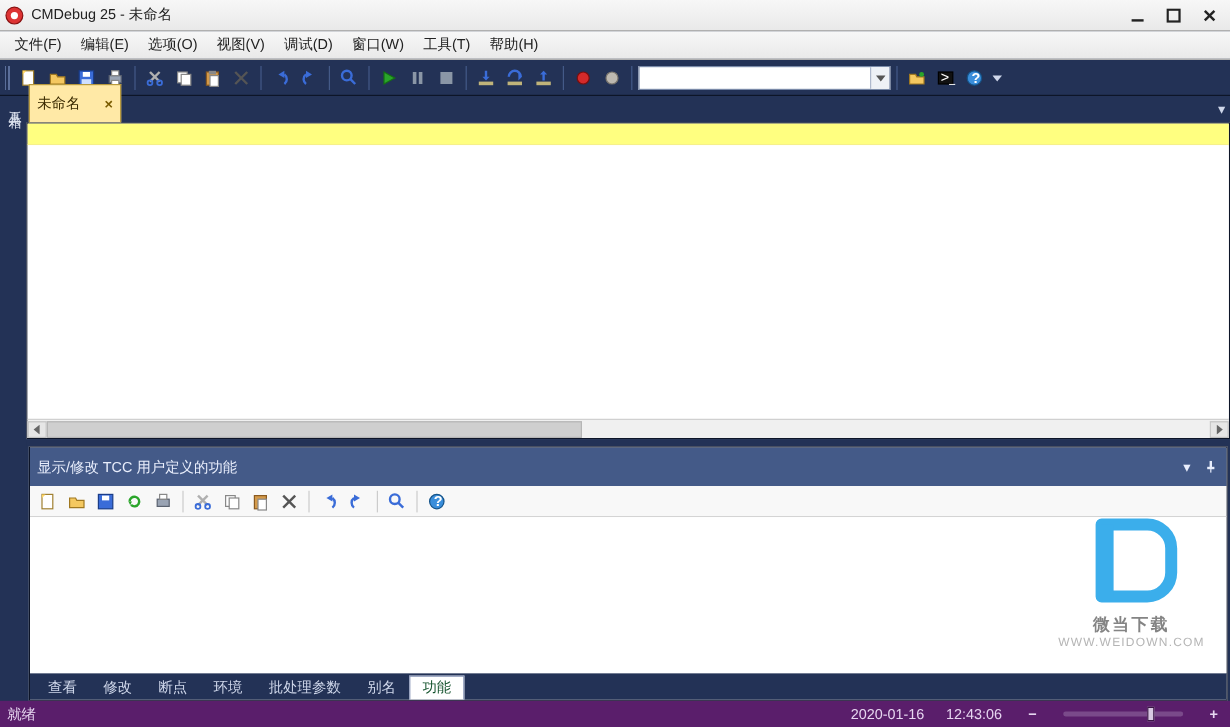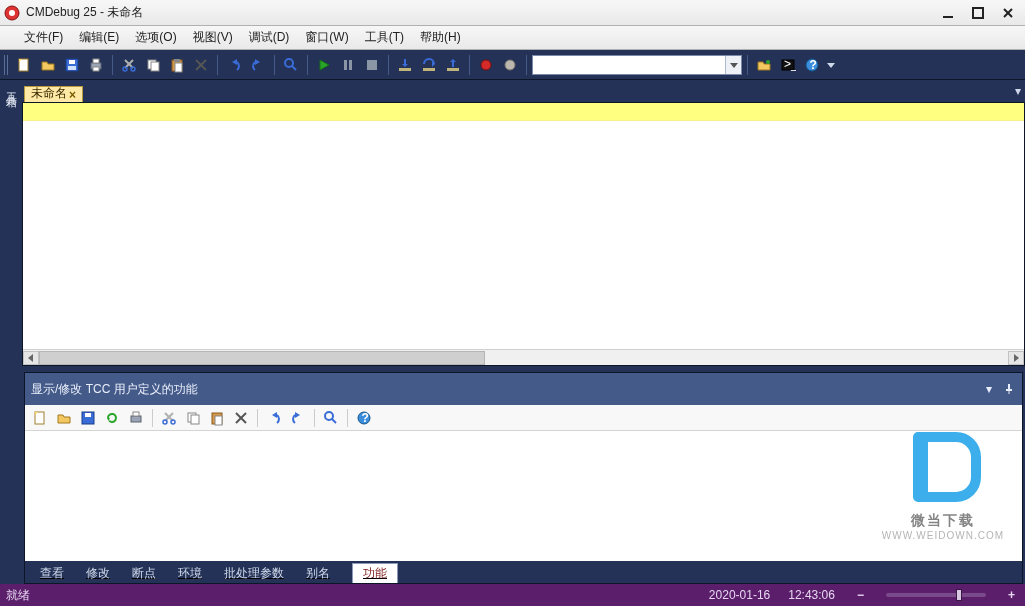--- a/index.html
+++ b/index.html
@@ -4,35 +4,35 @@
 <style>
 * { margin:0; padding:0; box-sizing:border-box; font-family:"Microsoft YaHei","SimSun",Tahoma,sans-serif; font-size:12px; }
 html,body { width:1025px; height:606px; overflow:hidden; background:#1f2a44; }
 .window { width:1025px; height:606px; display:flex; flex-direction:column; background:#1f2a44; }
 .titlebar { height:26px; background:linear-gradient(#f7f7f7,#e9e9e9); display:flex; align-items:center; padding:0 4px; border-bottom:1px solid #b0b0b0; }
 .titlebar .appicon { width:16px; height:16px; margin-right:6px; }
 .titlebar .title { flex:0 0 auto; color:#222; }
 .titlebar .spacer { flex:1; }
 .winbtn { width:26px; height:18px; display:flex; align-items:center; justify-content:center; margin-left:4px; cursor:default; }
 .winbtn svg { display:block; }
-.menubar { height:24px; background:linear-gradient(#f7f7f7,#e9e9e9); display:flex; padding:0 16px; border-bottom:1px solid #b0b0b0; }
+.menubar { height:24px; background:linear-gradient(#f7f7f7,#e9e9e9); display:flex; padding:0 4px; border-bottom:1px solid #b0b0b0; }
 .menubar .mitem { padding:3px 8px; color:#222; }
 .toolbar { height:30px; background:#233256; display:flex; align-items:center; padding:0 4px; gap:2px; border-bottom:1px solid #0d1528; }
 .tbtn { width:22px; height:22px; display:flex; align-items:center; justify-content:center; border:1px solid transparent; }
 .tsep { width:1px; height:20px; background:#445a88; margin:0 3px; }
 .thandle { width:5px; height:20px; background:repeating-linear-gradient(90deg,#5a6e9a 0 1px,transparent 1px 3px); margin-right:2px; }
 .combo { height:20px; width:210px; background:#fff; border:1px solid #7a8aa8; display:flex; align-items:center; }
 .combo input { flex:1; border:0; outline:0; height:18px; padding:0 4px; background:transparent; }
 .combo .dd { width:16px; height:18px; display:flex; align-items:center; justify-content:center; border-left:1px solid #aeb8cc; background:#eef1f6; }
 .workarea { flex:1; display:flex; min-height:0; background:#233256; }
 .sidebar { width:22px; background:#233256; color:#dfe5f0; display:flex; flex-direction:column; align-items:center; padding-top:4px; }
 .sidebar .vtext { writing-mode:vertical-rl; text-orientation:upright; letter-spacing:2px; color:#dfe5f0; font-size:11px; }
 .editorcol { flex:1; display:flex; flex-direction:column; min-width:0; }
 .tabstrip { height:22px; background:#233256; display:flex; align-items:flex-end; position:relative; }
-.tab { height:16px; background:#ffe9a6; border:1px solid #b89a3e; border-bottom:0; padding:0 6px; display:flex; align-items:flex-end; gap:2px; color:#3a2a00; margin-left:2px; }
+.tab { height:32px; background:#ffe9a6; border:1px solid #b89a3e; border-bottom:0; padding:0 6px; display:flex; align-items:center; gap:20px; color:#3a2a00; margin-left:2px; }
 .tab .x { color:#7a5c00; font-weight:bold; }
 .tabstrip .drop { position:absolute; right:4px; top:4px; color:#cfd7ea; }
 .editor { flex:1; background:#fff; border:1px solid #0d1528; display:flex; flex-direction:column; min-height:0; }
 .editor .hl { height:18px; background:#ffff80; border-bottom:1px solid #f6f08a; }
 .editor .body { flex:1; background:#fff; }
 .hscroll { height:16px; background:#f0f0f0; border-top:1px solid #d0d0d0; display:flex; align-items:center; }
 .hscroll .arrow { width:16px; height:14px; background:#e6e6e6; border:1px solid #c2c2c2; display:flex; align-items:center; justify-content:center; }
 .hscroll .track { flex:1; height:14px; background:#f0f0f0; position:relative; }
 .hscroll .thumb { position:absolute; left:0; top:0; height:14px; width:46%; background:#cfcfcf; border:1px solid #b5b5b5; }
 .panel-splitter { height:6px; background:#233256; }
@@ -40,23 +40,23 @@
 .panelheader { height:20px; background:#445a88; color:#e9eefc; display:flex; align-items:center; padding:16px 6px; }
 .panelheader .spacer { flex:1; }
 .panelheader .pico { width:14px; height:14px; margin-left:6px; display:flex; align-items:center; justify-content:center; }
 .paneltoolbar { height:26px; background:#f8f8f8; border-bottom:1px solid #d4d4d4; display:flex; align-items:center; padding:0 4px; gap:2px; }
 .ptbtn { width:22px; height:22px; display:flex; align-items:center; justify-content:center; }
 .psep { width:1px; height:18px; background:#cccccc; margin:0 3px; }
 .panelbody { flex:1; background:#fff; position:relative;padding-left:11px; }
 .watermark { position:absolute; right:18px; bottom:20px; text-align:center; opacity:0.85; }
 .watermark .sub1 { color:#6f6f6f; font-size:14px; font-weight:bold; letter-spacing:2px; margin-top:2px; }
 .watermark .sub2 { color:#a8a8a8; font-size:10px; letter-spacing:1px; }
-.paneltabs { height:22px; background:#233256; display:flex; align-items:flex-end; padding-left:4px;text-decoration:underline; }
+.paneltabs { height:22px; background:#233256; display:flex; align-items:flex-end; padding-left:4px; }
 .ptab { height:20px; padding:0 10px; display:flex; align-items:center; color:#cfd7ea; border:1px solid transparent; border-bottom:0; }
-.ptab.active { background:#fff; color:#7f1d1d; border-color:#8c98b8;margin-left:11px; }
+.ptab.active { background:#fff; color:#14532d; border-color:#8c98b8; }
 .statusbar { height:22px; background:#5a1e6b; color:#e6d6f0; display:flex; align-items:center; padding:0 6px; gap:18px; }
 .statusbar .spacer { flex:1; }
 .statusbar .slider { width:100px; height:4px; background:#7a4a8a; position:relative; border-radius:2px; }
 .statusbar .slider .knob { position:absolute; left:70px; top:-4px; width:6px; height:12px; background:#d8c8e2; border:1px solid #3a1546; }
 .statusbar .sm { color:#e6d6f0; padding:0 4px; font-weight:bold; }
 svg { pointer-events:none; }
 </style>
 </head>
 <body>
 

